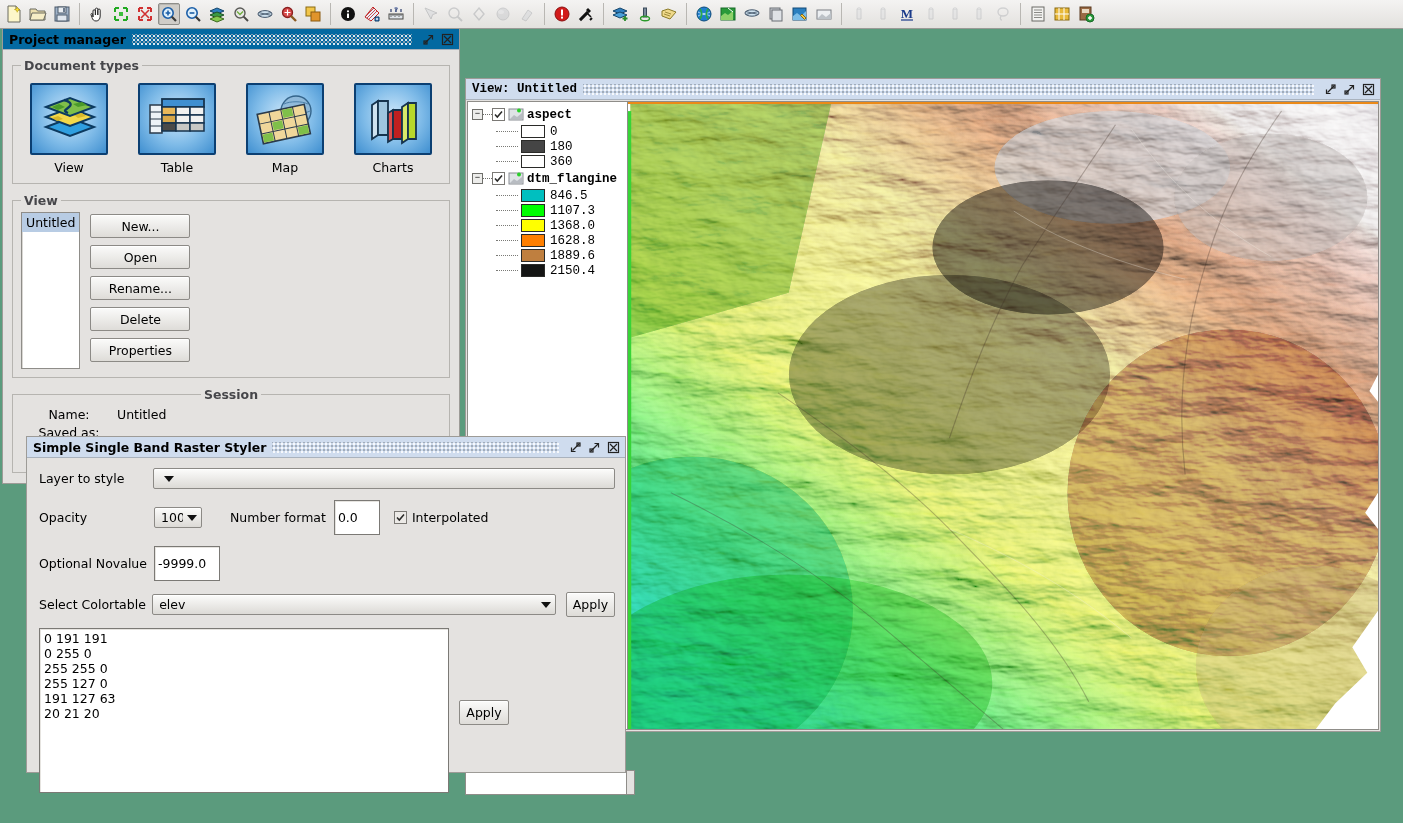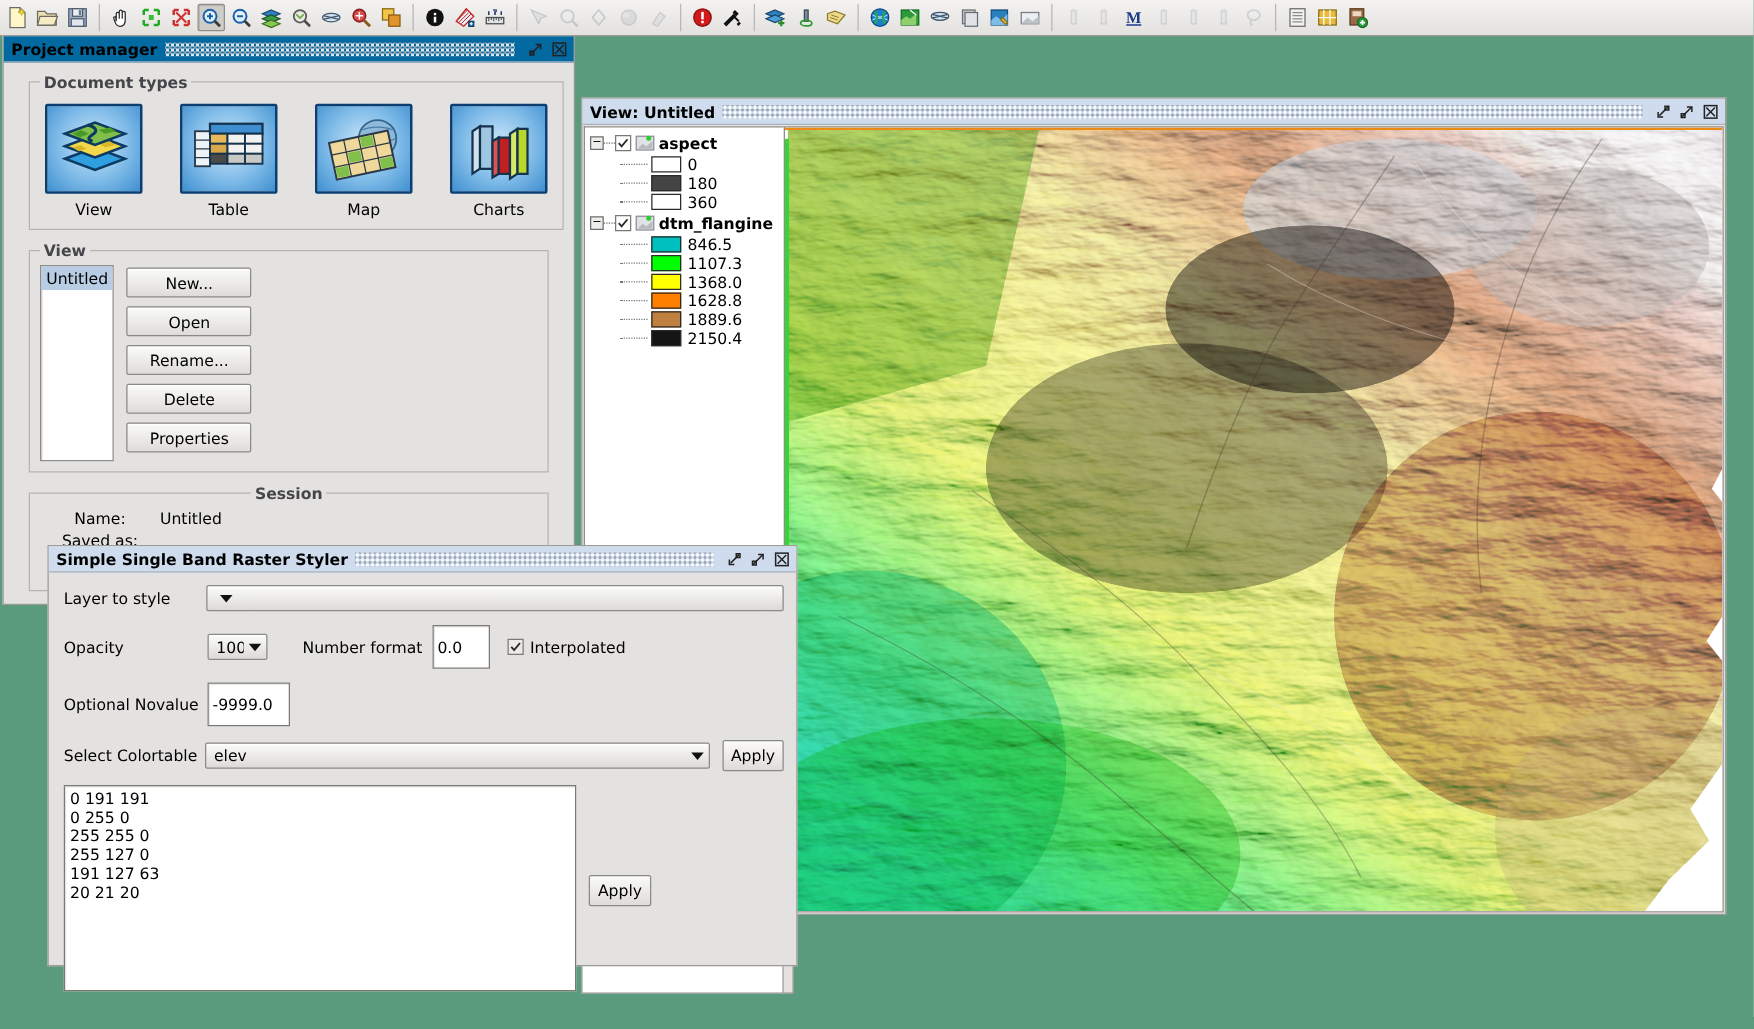--- a/index.html
+++ b/index.html
@@ -36,21 +36,21 @@
   .titlebar .tt{font-weight:bold;font-size:12.5px;color:#000;white-space:nowrap;}
   .titlebar .grip{
     flex:1;height:11px;margin:0 6px;
     background-image:radial-gradient(#ffffff 40%,transparent 41%),radial-gradient(#9aa4b0 40%,transparent 41%);
     background-size:4px 4px,4px 4px;background-position:0 0,2px 2px;
     opacity:.85;
   }
   .wbtn{width:17px;height:16px;display:flex;align-items:center;justify-content:center;margin-left:2px;}
   
   #projman{left:2px;top:28px;width:458px;height:456px;}
-  #pm-body{padding:8px 20px;}
+  #pm-body{padding:8px 9px;}
   fieldset.grp{
     border:1px solid #b6b4b0;margin:0 0 9px 0;padding:4px 8px 8px 8px;
     background:#e4e2e0;
   }
   fieldset.grp legend{font-weight:bold;color:#46464a;font-size:12.5px;padding:0 3px;}
   #doctypes{display:flex;justify-content:center;gap:22px;padding-top:6px;}
   .doctype{display:flex;flex-direction:column;align-items:center;width:86px;}
   .dt-icon{
     width:78px;height:72px;border:2px solid #0b3f72;border-radius:2px;
     background:radial-gradient(ellipse at 50% 45%,#cfe8fb 0%,#7fbbe8 55%,#3f8fd0 100%);
@@ -69,21 +69,21 @@
   .sbtn{
     height:22px;border:1px solid #8c8a86;border-radius:2px;
     background:linear-gradient(#fbfbfa,#dedcd8);
     font-size:12.5px;font-family:inherit;color:#000;
     display:flex;align-items:center;justify-content:center;cursor:default;
     box-shadow:inset 0 1px 0 #ffffff;
   }
   .sessrow{display:flex;font-size:12.5px;line-height:18px;}
   .sessrow .k{width:96px;}
   
-  #viewwin{left:465px;top:78px;width:916px;height:654px;background:#e4e2e0;}
+  #viewwin{left:465px;top:78px;width:916px;height:654px;background:#e4e2e0;font-family:Liberation Mono, monospace;}
   #viewwin .titlebar{background:#cfdcee;}
   #viewwin-body{position:absolute;left:1px;top:22px;right:1px;bottom:1px;display:flex;background:#e4e2e0;}
   #toc{
     width:160px;background:#fff;border:1px solid #8f8d89;border-right:none;
     box-sizing:border-box;overflow:hidden;position:relative;
   }
   #toc-inner{padding:3px 0 0 2px;}
   .tocgroup{margin-bottom:0;}
   .tocnode{display:flex;align-items:center;height:19px;}
   .expander{
@@ -103,21 +103,21 @@
   .tocitem .lead{width:22px;height:1px;border-top:1px dotted #7a7a76;margin-right:3px;}
   .sw{width:24px;height:13px;border:1px solid #2a2a28;box-sizing:border-box;}
   .swlabel{margin-left:5px;font-size:12.5px;}
   #mapcanvas{
     flex:1;position:relative;background:#fff;border:1px solid #8f8d89;
     overflow:hidden;
   }
   #terrain{position:absolute;left:0;top:0;width:100%;height:100%;}
   #map-highlight{position:absolute;left:0;top:0;right:0;height:2px;background:#ec8a18;}
   
-  #styler{left:26px;top:436px;width:600px;height:337px;z-index:40;margin-left:12px;}
+  #styler{left:26px;top:436px;width:600px;height:337px;z-index:40;}
   #styler .titlebar{background:#cfdcee;}
   #styler-body{padding:10px 10px 8px 12px;}
   .frow{display:flex;align-items:center;margin-bottom:11px;}
   .flabel{font-size:12.5px;}
   .combo{
     height:21px;border:1px solid #8c8a86;border-radius:2px;
     background:linear-gradient(#fcfcfb,#dcdad6);
     display:flex;align-items:center;padding:0 4px 0 6px;box-sizing:border-box;
     font-size:12.5px;box-shadow:inset 0 1px 0 #fff;
   }

